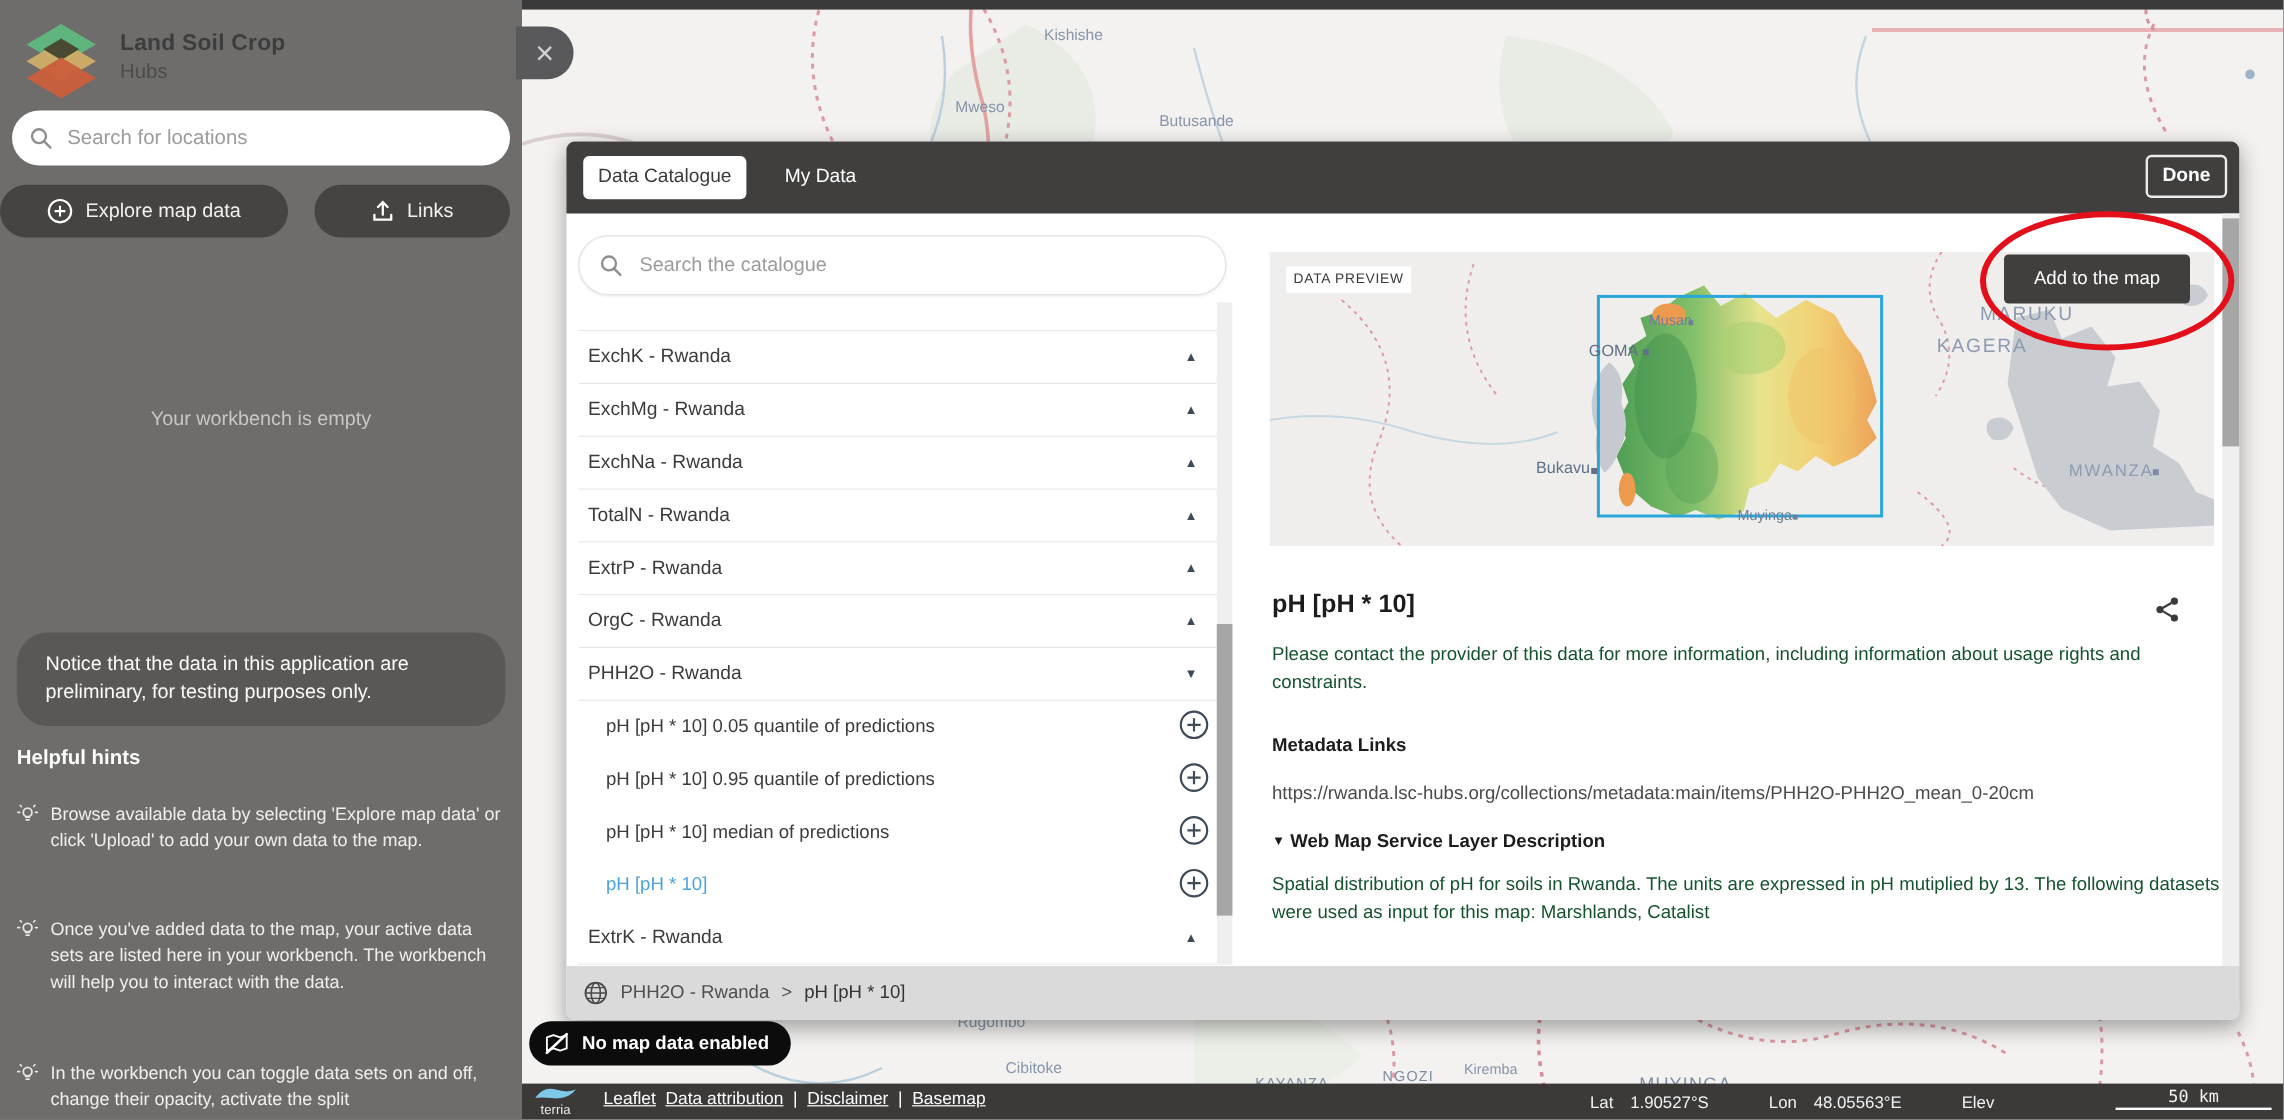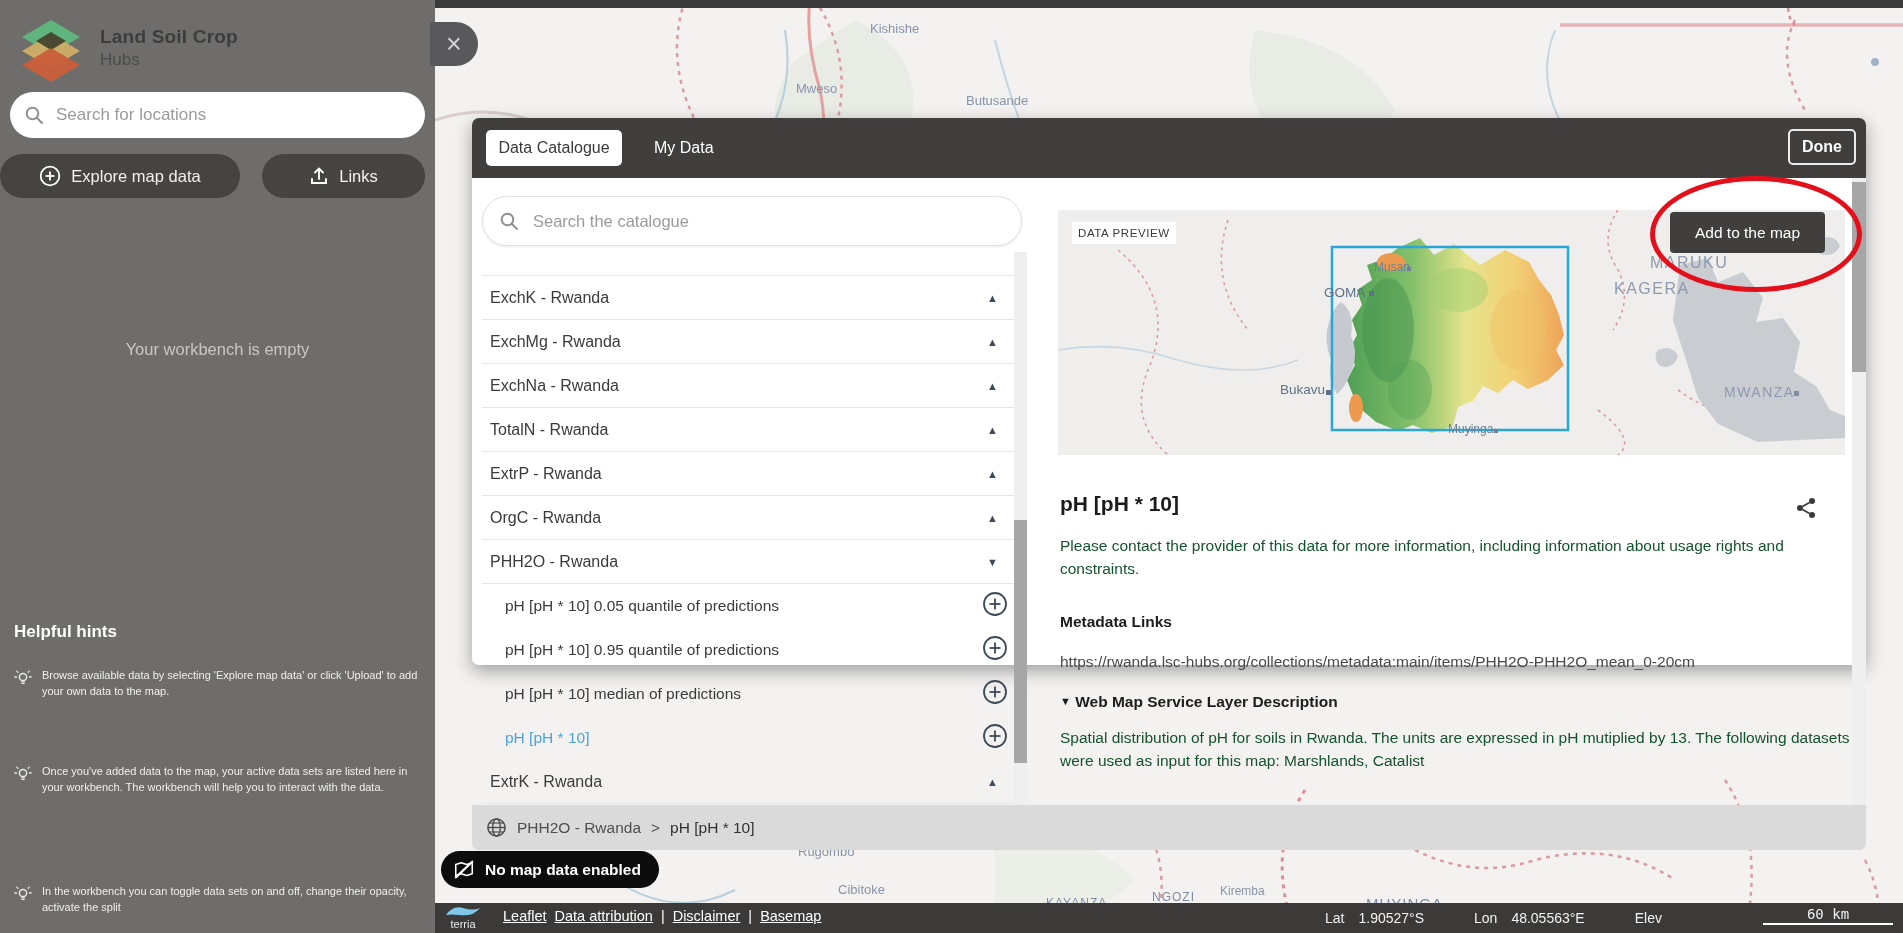--- a/index.html
+++ b/index.html
@@ -10,31 +10,31 @@
   #sidebar{left:0;top:0;width:435px;height:933px;background:#6e6d6b;z-index:30;}
   .brand-l1{font-size:19px;font-weight:bold;color:#3d3d3d;letter-spacing:.2px;}
   .brand-l2{font-size:17px;color:#4c4c4c;}
   .side-search{left:10px;top:92px;width:415px;height:46px;background:#fff;border-radius:23px;display:flex;align-items:center;padding:0 14px;}
   .side-search input{border:none;outline:none;flex:1;font-size:17px;color:#333;margin-left:10px;background:transparent;}
   .side-search input::placeholder{color:#9b9b9b;}
   .pill-btn{height:44px;border-radius:22px;background:#454441;color:#f2f1ef;display:flex;align-items:center;justify-content:center;gap:10px;font-size:16.5px;cursor:pointer;border:none;}
   .workbench-empty{left:0;top:340px;width:435px;text-align:center;font-size:16.5px;color:#c9c7c4;}
   .notice{left:14px;top:527px;width:407px;background:#5a5856;border-radius:26px;color:#fbfbfa;font-size:16.5px;line-height:1.45;padding:15px 24px;}
   .hints-title{left:14px;top:622px;font-size:17px;font-weight:bold;color:#fdfdfc;}
-  .hint{left:14px;width:408px;display:flex;gap:10px;color:#f0efed;font-size:11px;line-height:1.45;}
+  .hint{left:14px;width:408px;display:flex;gap:10px;color:#f0efed;font-size:15px;line-height:1.45;}
   .hint svg{flex:0 0 18px;margin-top:2px;}
   
   #map{left:435px;top:0;width:1468px;height:933px;background:#f3f2f0;}
   .topstrip{left:435px;top:0;width:1468px;height:8px;background:#3a3a3a;z-index:5;}
   .maplabel{color:#8795ab;font-size:13px;z-index:6;white-space:nowrap;}
   .maplabel.caps{letter-spacing:1px;color:#7d8ca3;}
   #close-pill{left:430px;top:22px;width:48px;height:44px;background:#59585a;border-radius:0 22px 22px 0;z-index:31;display:flex;align-items:center;justify-content:center;color:#d2d0d2;font-size:27px;line-height:1;cursor:pointer;}
   #nodata-badge{left:441px;top:851px;height:37px;background:#0c0c0c;border-radius:19px;display:flex;align-items:center;gap:10px;padding:0 18px 0 12px;z-index:40;color:#fff;font-size:15.5px;font-weight:600;}
   
-  #modal{left:472px;top:118px;width:1394px;height:547px;z-index:20;border-radius:7px;box-shadow:0 6px 18px rgba(0,0,0,.35);background:#fff;}
+  #modal{left:472px;top:118px;width:1394px;height:732px;z-index:20;border-radius:7px;box-shadow:0 6px 18px rgba(0,0,0,.35);background:#fff;}
   #modal-header{left:0;top:0;width:1394px;height:60px;background:#403f3e;border-radius:7px 7px 0 0;display:flex;align-items:center;}
   .tab-active{margin-left:14px;width:136px;height:36px;background:#fff;border-radius:5px;display:flex;align-items:center;justify-content:center;font-size:16px;color:#3a3a3a;cursor:pointer;}
   .tab-inactive{margin-left:32px;font-size:16px;color:#fff;cursor:pointer;}
   .done-btn{position:absolute;right:10px;top:11px;width:68px;height:36px;border:2px solid #ececec;border-radius:5px;background:transparent;color:#fff;font-size:16px;font-weight:bold;cursor:pointer;}
   .cat-search{left:10px;top:78px;width:540px;height:50px;background:#fff;border:1px solid #e2e2e2;border-radius:25px;display:flex;align-items:center;padding:0 16px;box-shadow:0 1px 3px rgba(0,0,0,.08);}
   .cat-search input{border:none;outline:none;flex:1;font-size:16.5px;color:#333;margin-left:12px;background:transparent;}
   .cat-search input::placeholder{color:#9b9b9b;}
   #cat-list{left:10px;top:132px;width:532px;height:554px;overflow:hidden;}
   .cat-row{height:44px;display:flex;align-items:center;justify-content:space-between;border-bottom:1px solid #e8e8e8;padding:0 16px 0 8px;cursor:pointer;}
   .cat-row .lbl{font-size:16px;color:#3b3b3b;}
@@ -141,20 +141,21 @@
     <button class="abs pill-btn" style="left:262px;top:154px;width:163px;">
       <svg width="20" height="20" viewBox="0 0 20 20">
         <path d="M10,13 L10,3 M6,6.5 L10,2.5 L14,6.5" fill="none" stroke="#fff" stroke-width="1.9" stroke-linecap="round"></path>
         <path d="M3,13 L3,17 L17,17 L17,13" fill="none" stroke="#fff" stroke-width="1.9" stroke-linecap="round"></path>
       </svg>
       <span>Links</span>
     </button>
 
     <div class="abs workbench-empty">Your workbench is empty</div>
 
+    <div class="abs notice">Notice that the data in this application are preliminary, for testing purposes only.</div>
 
     <div class="abs hints-title">Helpful hints</div>
 
     <div class="abs hint" style="top:668px;">
       <svg width="18" height="18" viewBox="0 0 18 18">
         <circle cx="9" cy="7" r="3.6" fill="none" stroke="#e8e7e5" stroke-width="1.5"></circle>
         <path d="M7.4,11 L10.6,11 M7.8,13.2 L10.2,13.2" stroke="#e8e7e5" stroke-width="1.4" stroke-linecap="round"></path>
         <path d="M2.5,7 L0.8,7 M17.2,7 L15.5,7 M3.9,2.2 L2.8,1.1 M14.1,2.2 L15.2,1.1" stroke="#e8e7e5" stroke-width="1.3" stroke-linecap="round"></path>
       </svg>
       <span>Browse available data by selecting 'Explore map data' or click 'Upload' to add your own data to the map.</span>
@@ -383,16 +384,16 @@
     </div>
     <div class="abs mono" style="left:890px;top:7px;display:flex;gap:14px;">
       <span>Lat</span>
       <span>1.90527°S</span>
       <span style="width:22px;"></span>
       <span>Lon</span>
       <span>48.05563°E</span>
       <span style="width:22px;"></span>
       <span>Elev</span>
     </div>
-    <div class="abs mono scalebar" style="left:1328px;top:3px;width:130px;">60 km</div>
+    <div class="abs mono scalebar" style="left:1328px;top:3px;width:130px;">50 km</div>
   </div>
 
 </div>
 
 </body></html>

